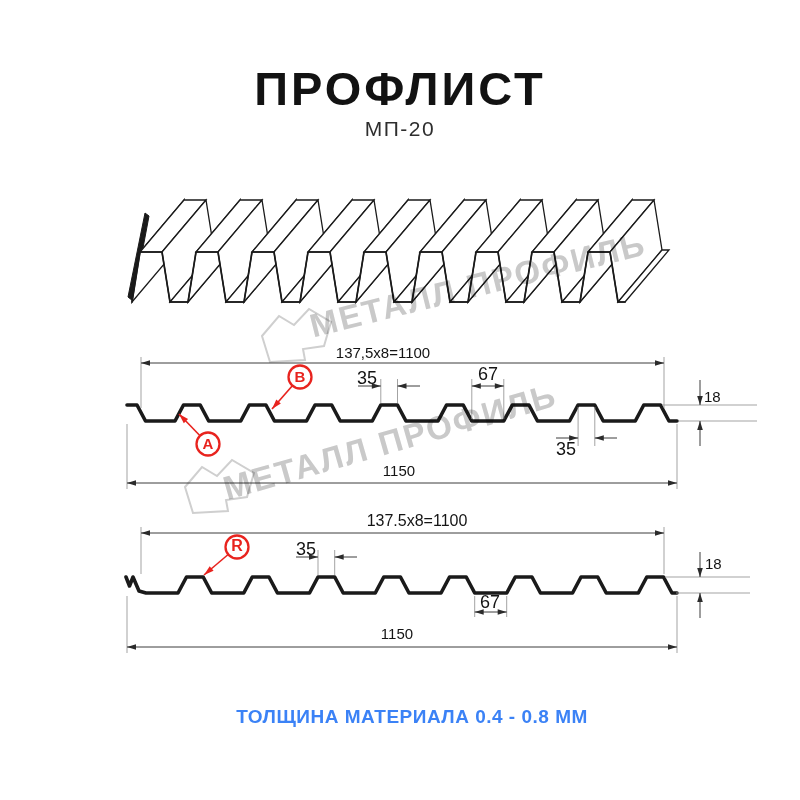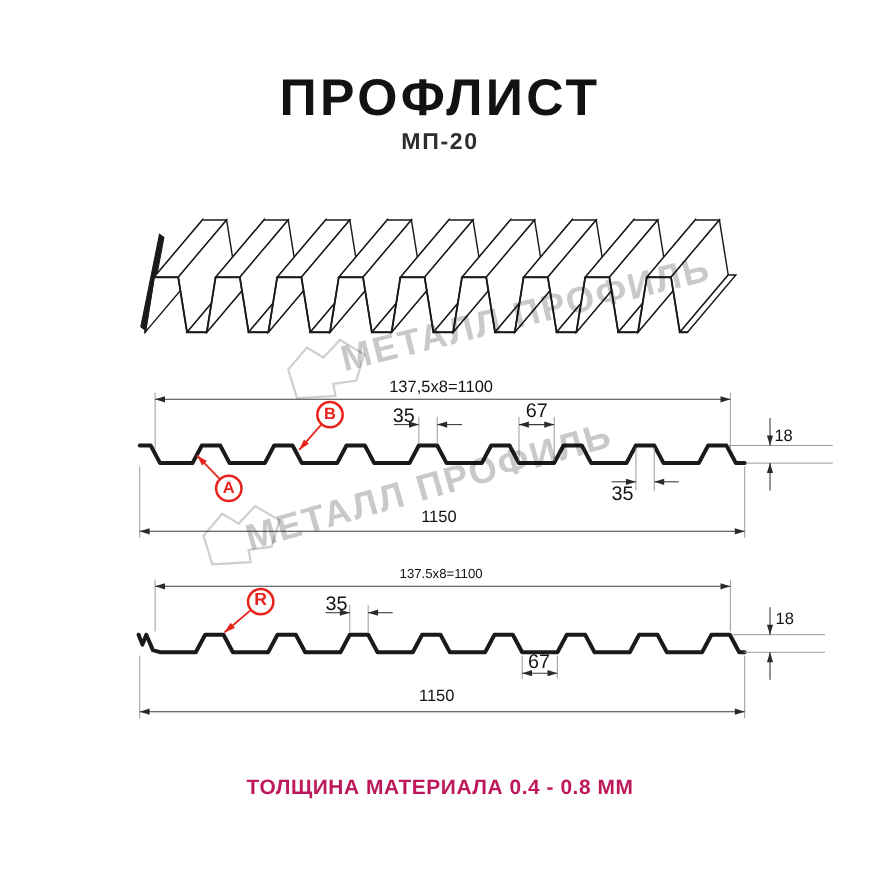--- a/index.html
+++ b/index.html
@@ -1,23 +1,23 @@
 <!DOCTYPE html>
 <html><head>
 <meta charset="utf-8">
 <style>
   html,body{margin:0;padding:0;background:#fff;}
   .page{position:relative;width:800px;height:800px;background:#fff;overflow:hidden;
         font-family:"Liberation Sans",sans-serif;}
   .title{position:absolute;left:400px;top:88px;transform:translate(-50%,-50%);
          font-size:47px;font-weight:800;letter-spacing:3px;color:#121212;white-space:nowrap;}
   .subtitle{position:absolute;left:400px;top:129px;transform:translate(-50%,-50%);
-         font-size:21px;font-weight:700;letter-spacing:1.5px;color:#2e2e2e;white-space:nowrap;}
-  .footer{position:absolute;left:400px;top:717px;transform:translate(-50%,-50%);
-         font-size:19px;font-weight:600;letter-spacing:.5px;color:#be185d;white-space:nowrap;}
+         font-size:21px;font-weight:400;letter-spacing:1.5px;color:#2e2e2e;white-space:nowrap;}
+  .footer{position:absolute;left:412px;top:717px;transform:translate(-50%,-50%);
+         font-size:19px;font-weight:600;letter-spacing:.5px;color:#3b82f6;white-space:nowrap;}
   svg.draw{position:absolute;left:0;top:0;z-index:1;}
   .wm{position:absolute;z-index:2;color:#c9c9c9;font-weight:700;font-size:33px;letter-spacing:2px;
       white-space:nowrap;mix-blend-mode:multiply;pointer-events:none;}
   .wm1{left:478px;top:285px;transform:translate(-50%,-50%) rotate(-14deg);}
   .wm2{left:390px;top:442px;transform:translate(-50%,-50%) rotate(-16deg);}
   .lbl{position:absolute;z-index:3;transform:translate(-50%,-50%);font-size:18px;color:#141414;white-space:nowrap;}
   .lbl-left{position:absolute;z-index:3;transform:translate(0,-50%);font-size:15px;color:#141414;white-space:nowrap;}
   .marker{position:absolute;z-index:3;transform:translate(-50%,-54%);font-size:15px;font-weight:700;color:#e8231e;}
 </style>
 </head>
@@ -138,30 +138,30 @@
       <line x1="700" y1="618" x2="700" y2="593" stroke="#3c3c3c" stroke-width="1"></line>
       <polygon points="700,593 697.2,602 702.8,602" fill="#2b2b2b" stroke="none" stroke-width="0"></polygon>
       <line x1="237" y1="547" x2="204" y2="575" stroke="#e8231e" stroke-width="1.6"></line>
       <polygon points="204,575 209.68415900914263,566.2426981119307 213.56602369831322,570.8177529241674" fill="#e8231e" stroke="none" stroke-width="0"></polygon>
       <circle cx="237" cy="547" r="11.5" fill="#fff" stroke="#e8231e" stroke-width="2.3"></circle>
     </svg>
 
   <div class="wm wm1">МЕТАЛЛ ПРОФИЛЬ</div>
   <div class="wm wm2">МЕТАЛЛ ПРОФИЛЬ</div>
 
-  <div class="lbl" style="left:401px;top:352px;font-size:15px">137,5x8=1100</div>
+  <div class="lbl" style="left:383px;top:352px;font-size:15px">137,5x8=1100</div>
   <div class="lbl" style="left:367px;top:378px">35</div>
   <div class="lbl" style="left:488px;top:374px">67</div>
   <div class="lbl-left" style="left:704px;top:396px">18</div>
   <div class="lbl" style="left:566px;top:449px">35</div>
   <div class="lbl" style="left:399px;top:470px;font-size:15px">1150</div>
   <div class="marker" style="left:208px;top:444px">A</div>
   <div class="marker" style="left:300px;top:377px">B</div>
 
-  <div class="lbl" style="left:401px;top:521px;font-size:12px">137.5x8=1100</div>
+  <div class="lbl" style="left:417px;top:521px;font-size:16px">137.5x8=1100</div>
   <div class="lbl" style="left:306px;top:549px">35</div>
   <div class="lbl-left" style="left:705px;top:563px">18</div>
   <div class="lbl" style="left:490px;top:602px">67</div>
   <div class="lbl" style="left:397px;top:633px;font-size:15px">1150</div>
   <div class="marker" style="left:237px;top:547px;font-size:16px">R</div>
 
   <div class="footer">ТОЛЩИНА МАТЕРИАЛА 0.4 - 0.8 ММ</div>
 </div>
 
 </body></html>

